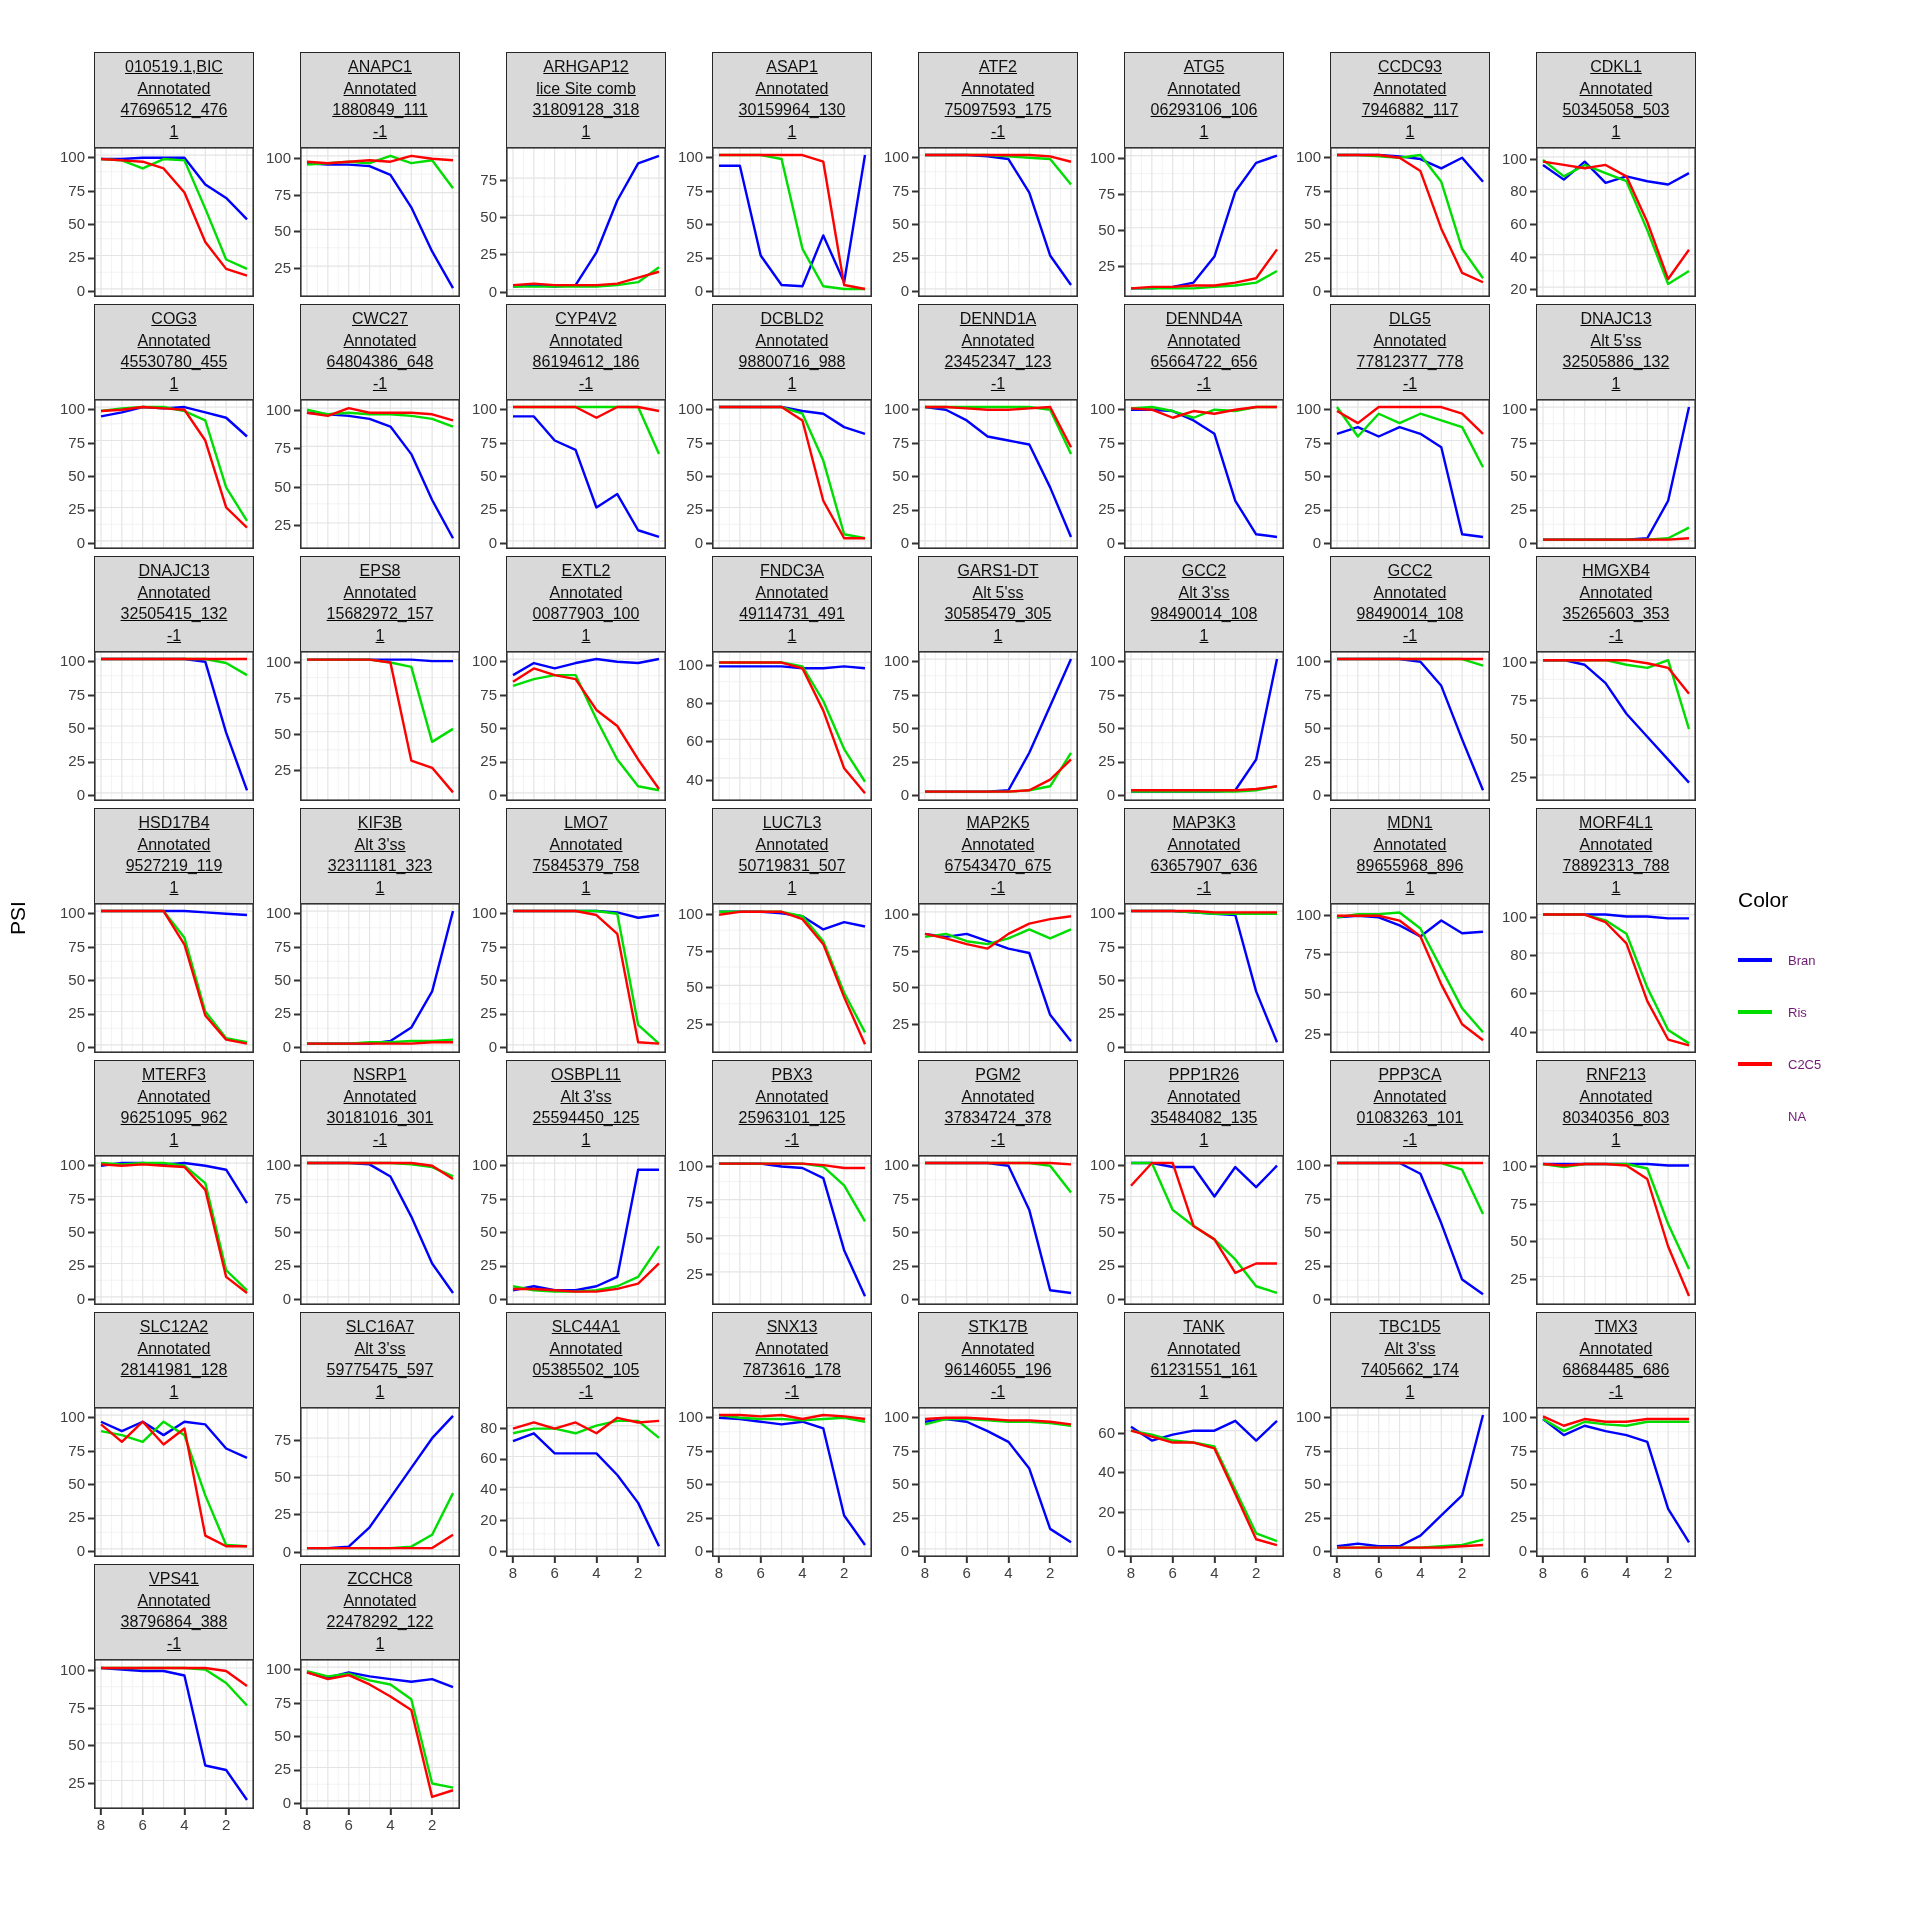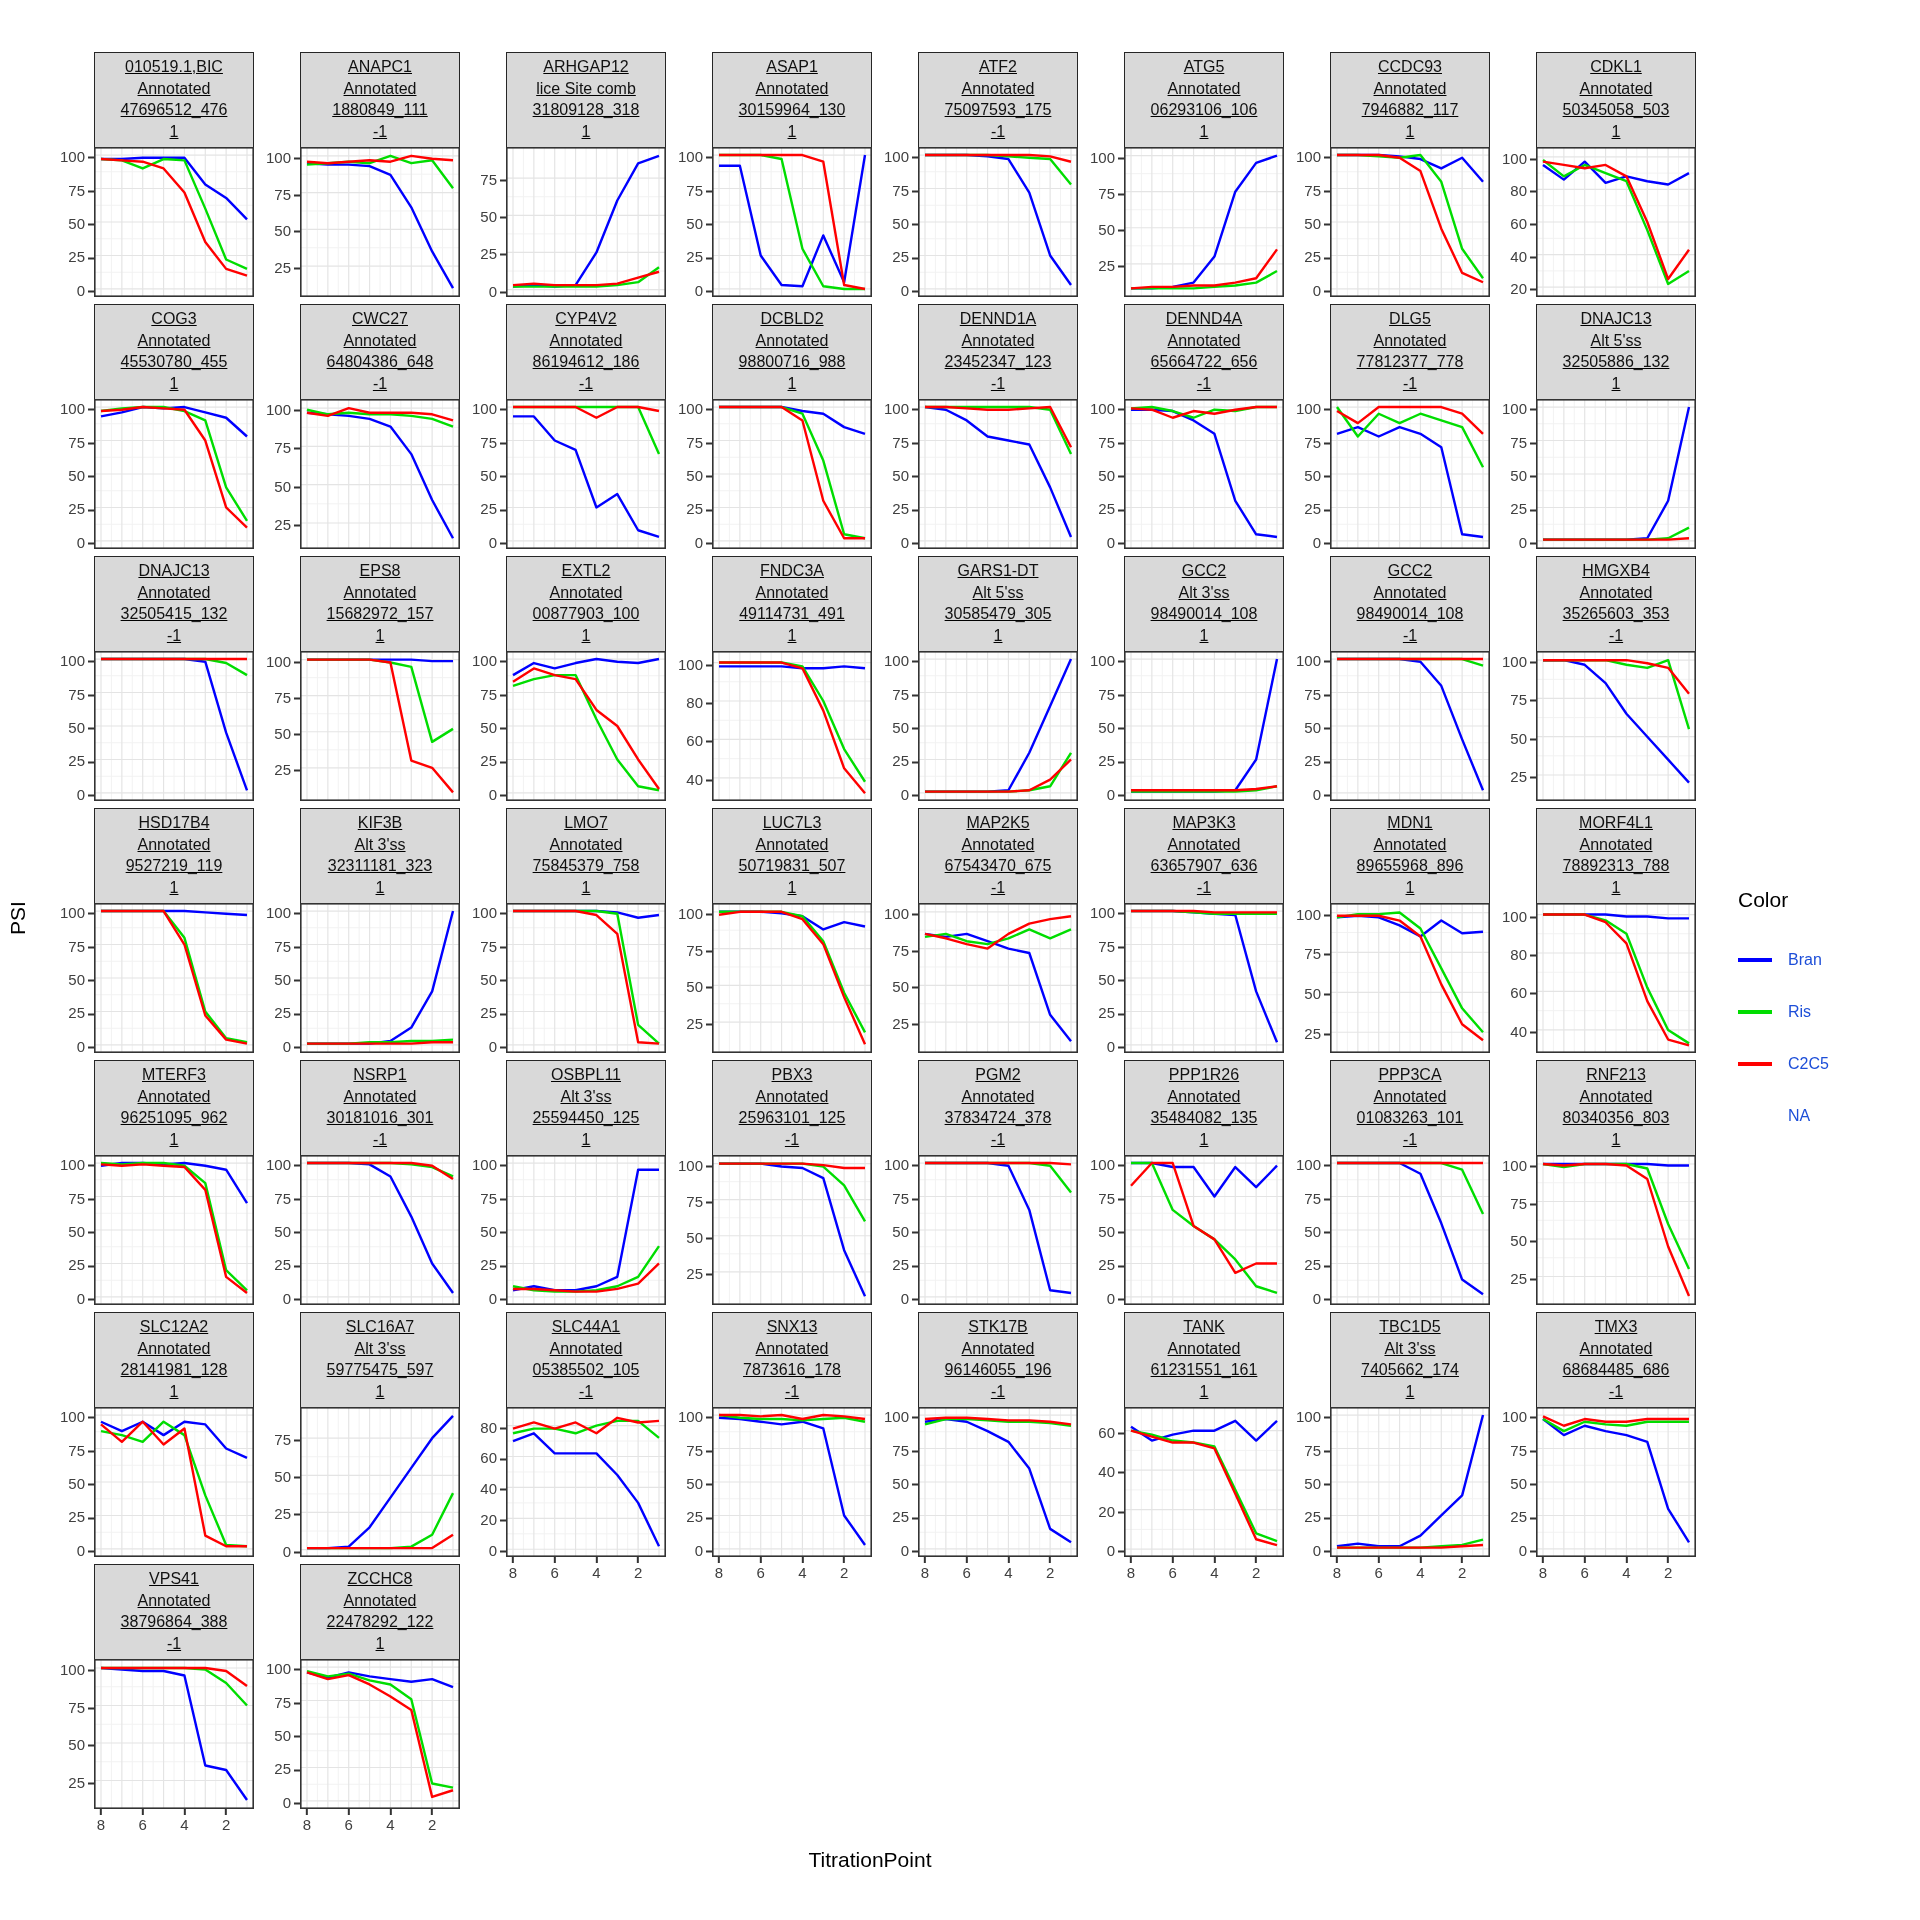--- a/index.html
+++ b/index.html
@@ -20,21 +20,21 @@
   .strip div{font-size:16px;line-height:21.5px;white-space:nowrap;color:#111;}
   .panelwrap{position:relative;width:160px;height:150px;margin-top:-1px;}
   .panelwrap svg{position:absolute;left:0;top:0;width:100%;height:100%;display:block;}
   .xaxis{position:relative;height:26px;width:160px;}
   .xtick{position:absolute;top:7px;transform:translateX(-50%);font-size:15px;color:#404040;}
   .xtick .tickmark{position:absolute;left:50%;top:-7px;width:2px;height:6px;background:#333;transform:translateX(-50%);}
   #legend{position:absolute;left:1738px;top:888px;width:180px;}
   .legend-title{font-size:21px;margin-bottom:22px;}
   .legend-entry{display:flex;align-items:center;height:52px;}
   .legend-key{width:34px;height:3.2px;margin-right:16px;flex:0 0 34px;}
-  .legend-label{font-size:16px;color:#1d4ed8;}
+  .legend-label{font-size:13px;color:#701a75;}
 </style>
 </head>
 <body>
 
 <div id="canvas">
   <div class="y-axis-title">PSI</div>
   <div id="facet-grid">
       <div class="facet">
         <div class="ylab">
           <span class="ytick" style="top: 237.964px;">0<span class="tickmark"></span></span>
@@ -2479,21 +2479,20 @@
           </div>
           <div class="xaxis">
             <span class="xtick" style="left: 7px;">8<span class="tickmark"></span></span>
             <span class="xtick" style="left: 48.7143px;">6<span class="tickmark"></span></span>
             <span class="xtick" style="left: 90.4286px;">4<span class="tickmark"></span></span>
             <span class="xtick" style="left: 132.143px;">2<span class="tickmark"></span></span>
           </div>
         </div>
       </div>
     </div>
-  <div class="x-axis-title">TitrationPoint</div>
   <div id="legend">
     <div class="legend-title">Color</div>
   <div class="legend-entry">
         <div class="legend-key" style="background: rgb(0, 0, 255);"></div>
         <div class="legend-label">Bran</div>
       </div>
       <div class="legend-entry">
         <div class="legend-key" style="background: rgb(0, 221, 0);"></div>
         <div class="legend-label">Ris</div>
       </div>

